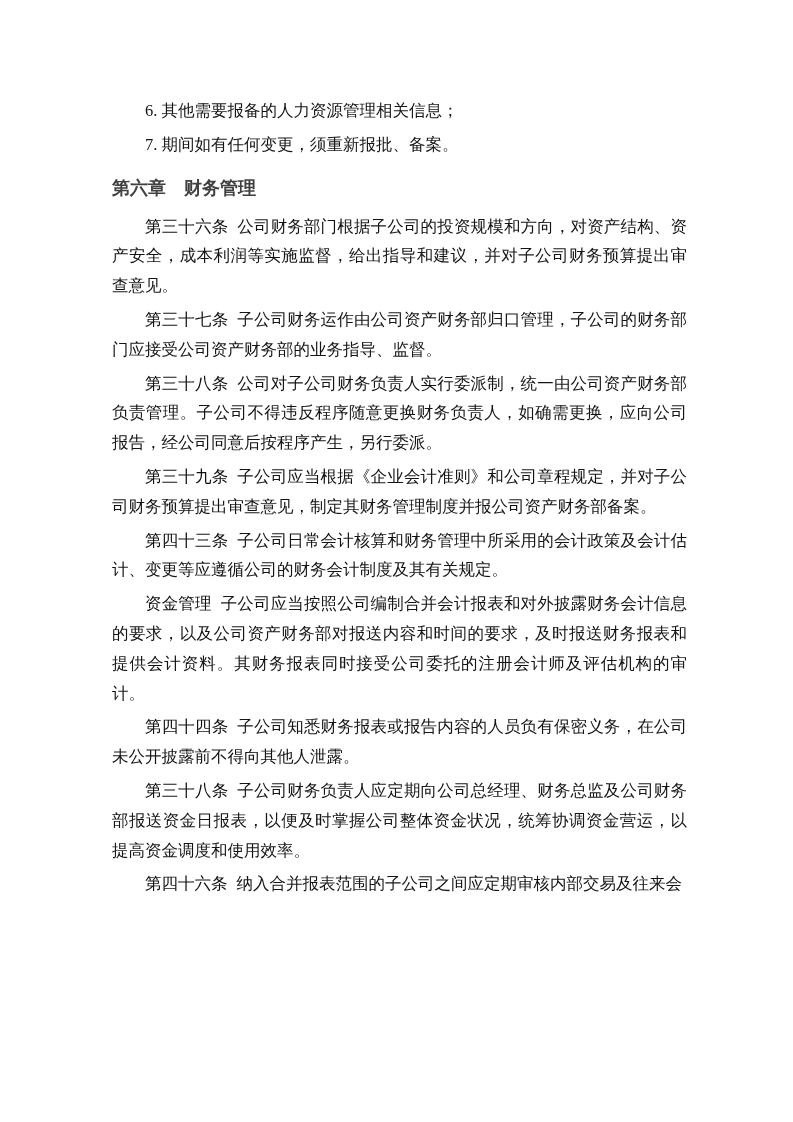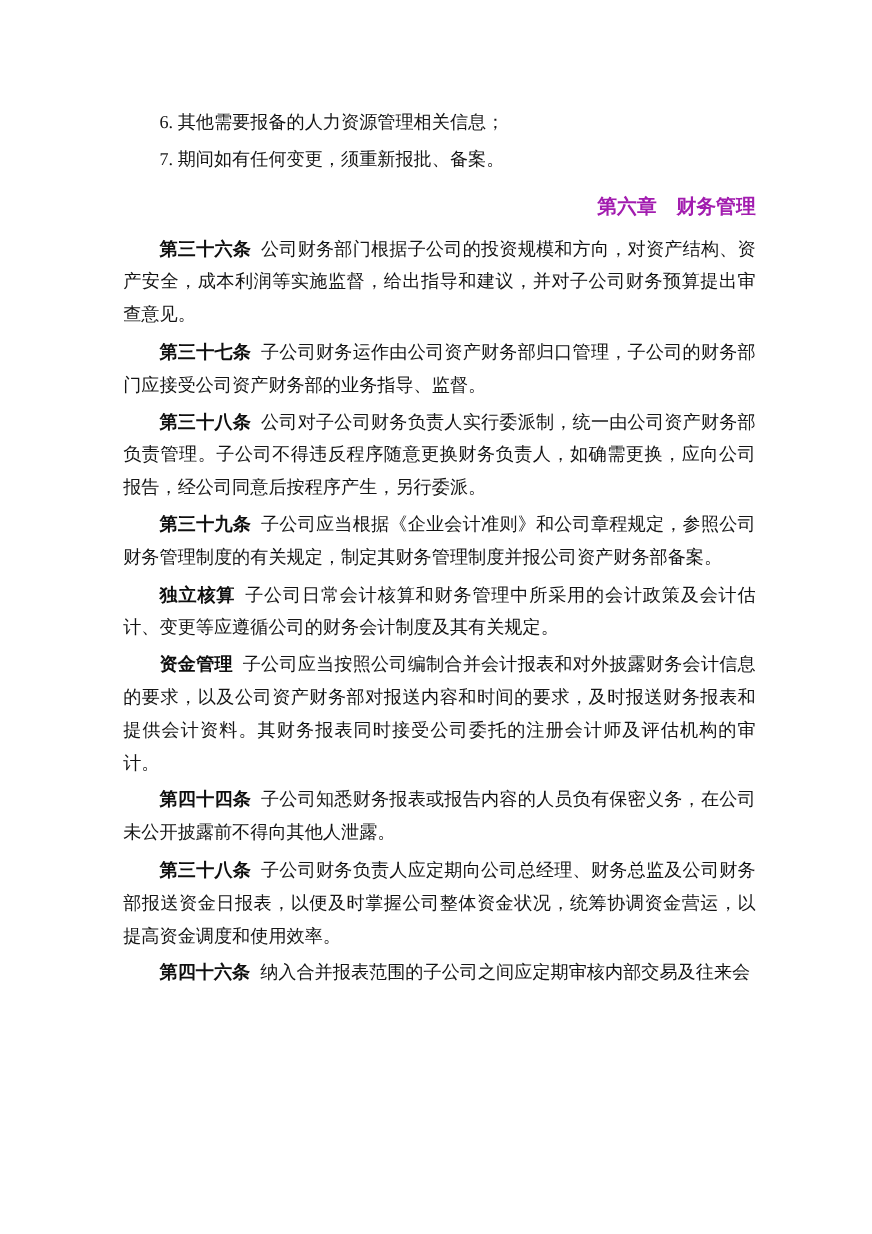--- a/index.html
+++ b/index.html
@@ -28,26 +28,26 @@
     line-height: 29.8px;
     text-align: justify;
     text-indent: 33px;
     letter-spacing: 0;
   }
   .chapter-heading {
     margin: 13px 0 9px 0;
     font-size: 18px;
     line-height: 30px;
     font-weight: bold;
-    text-align: right;
+    text-align: left;
     text-indent: 0;
-    color: #a21caf;
+    color: #404040;
   }
   .art-num {
-    font-weight: bold;
+    font-weight: normal;
     margin-right: 9px;
     color: #0f0f0f;
   }
   .art-text {
     color: #141414;
   }
 </style>
 </head>
 <body>
 
@@ -66,27 +66,27 @@
 
     <p class="body-par">
       <span class="art-num">第三十七条</span><span class="art-text">子公司财务运作由公司资产财务部归口管理，子公司的财务部门应接受公司资产财务部的业务指导、监督。</span>
     </p>
 
     <p class="body-par">
       <span class="art-num">第三十八条</span><span class="art-text">公司对子公司财务负责人实行委派制，统一由公司资产财务部负责管理。子公司不得违反程序随意更换财务负责人，如确需更换，应向公司报告，经公司同意后按程序产生，另行委派。</span>
     </p>
 
     <p class="body-par">
-      <span class="art-num">第三十九条</span><span class="art-text">子公司应当根据《企业会计准则》和公司章程规定，参照公司财务管理制度的有关规定，制定其财务管理制度并报公司资产财务部备案。</span>
+      <span class="art-num">第三十九条</span><span class="art-text">子公司应当根据《企业会计准则》和公司章程规定，并对子公司财务预算提出审查意见，制定其财务管理制度并报公司资产财务部备案。</span>
     </p>
 
 
 
     <p class="body-par">
-      <span class="art-num">独立核算</span><span class="art-text">子公司日常会计核算和财务管理中所采用的会计政策及会计估计、变更等应遵循公司的财务会计制度及其有关规定。</span>
+      <span class="art-num">第四十三条</span><span class="art-text">子公司日常会计核算和财务管理中所采用的会计政策及会计估计、变更等应遵循公司的财务会计制度及其有关规定。</span>
     </p>
 
     <p class="body-par">
       <span class="art-num">资金管理</span><span class="art-text">子公司应当按照公司编制合并会计报表和对外披露财务会计信息的要求，以及公司资产财务部对报送内容和时间的要求，及时报送财务报表和提供会计资料。其财务报表同时接受公司委托的注册会计师及评估机构的审计。</span>
     </p>
 
     <p class="body-par">
       <span class="art-num">第四十四条</span><span class="art-text">子公司知悉财务报表或报告内容的人员负有保密义务，在公司未公开披露前不得向其他人泄露。</span>
     </p>
 

